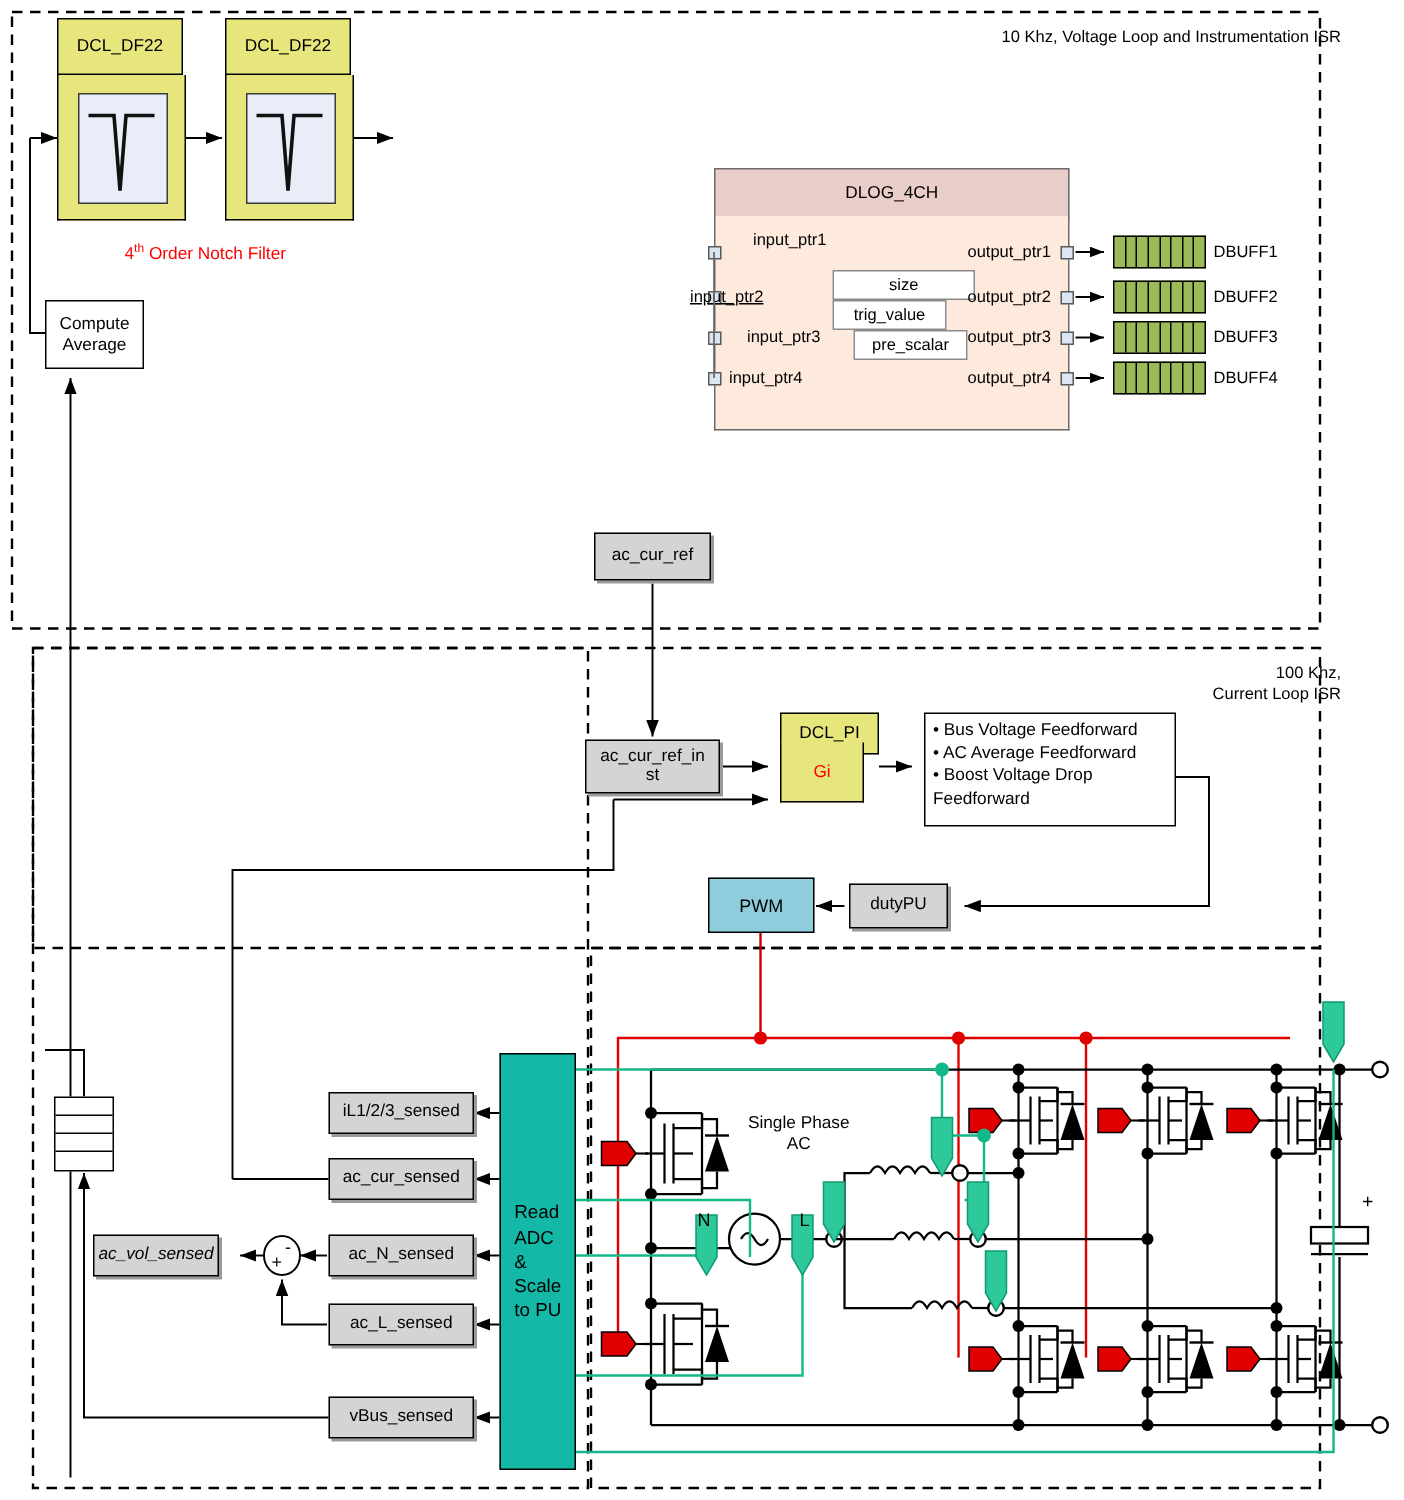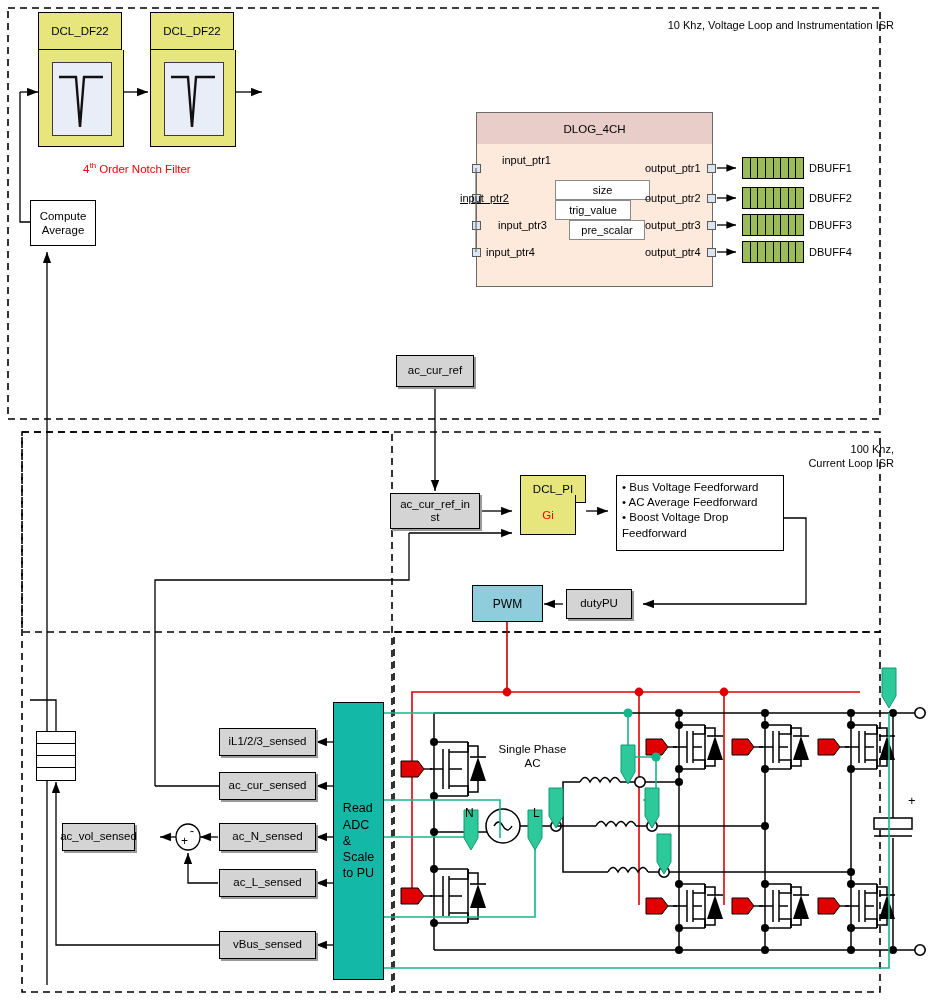--- a/index.html
+++ b/index.html
@@ -500,21 +500,21 @@
 ADC
 &amp;
 Scale
 to PU</div>
 
   <div class="gray box" style="left:219px;top:728px;width:97px;height:28px;">iL1/2/3_sensed</div>
   <div class="gray box" style="left:219px;top:772px;width:97px;height:28px;">ac_cur_sensed</div>
   <div class="gray box" style="left:219px;top:823px;width:97px;height:28px;">ac_N_sensed</div>
   <div class="gray box" style="left:219px;top:869px;width:97px;height:28px;">ac_L_sensed</div>
   <div class="gray box" style="left:219px;top:931px;width:97px;height:28px;">vBus_sensed</div>
-  <div class="gray box" style="left:62px;top:823px;width:73px;height:28px;">ac_vol_sensed</div>
+  <div class="gray box" style="left:62px;top:823px;width:84px;height:28px;font-style:italic;">ac_vol_sensed</div>
 
   <div class="plabel" style="left:190px;top:824px;font-size:12px;">-</div>
   <div class="plabel" style="left:181px;top:834px;font-size:12px;">+</div>
 
   <div class="stackbox" style="left:36px;top:731px;width:40px;height:50px;">
     <div></div>
     <div></div>
     <div></div>
     <div></div>
   </div>

